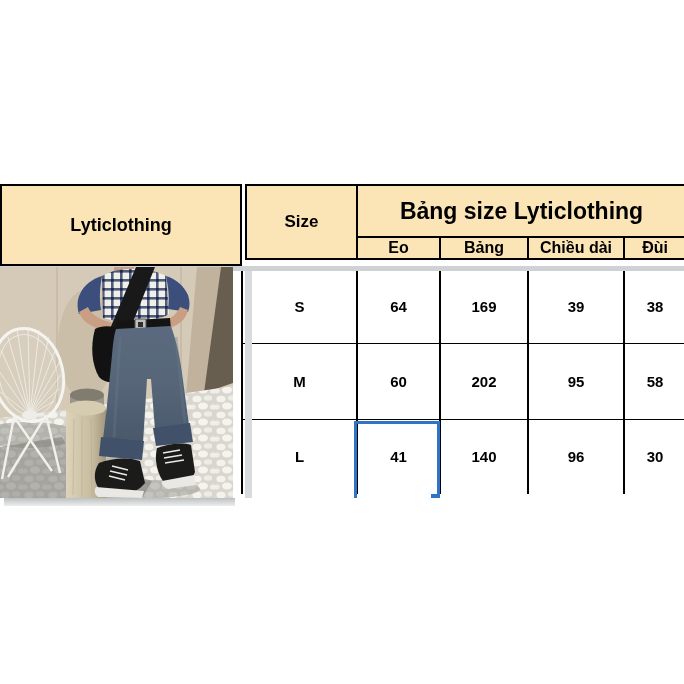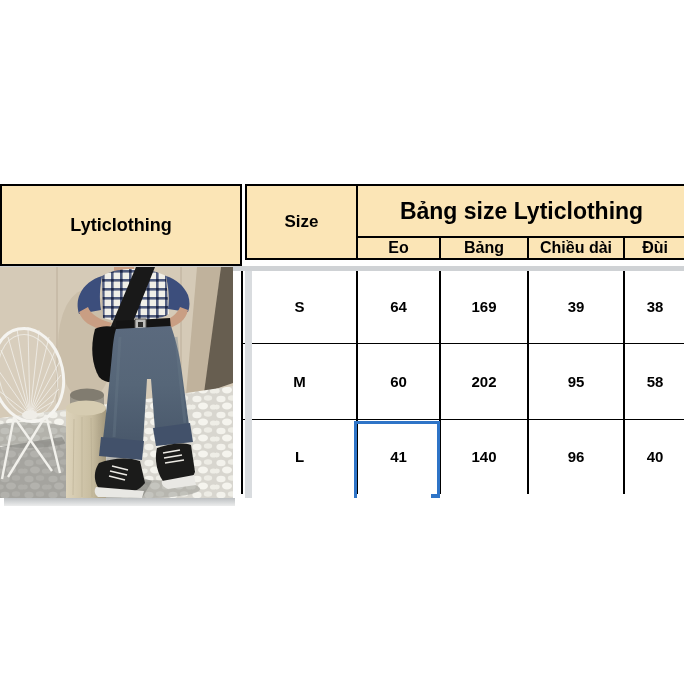--- a/index.html
+++ b/index.html
@@ -230,21 +230,21 @@
       <td>60</td>
       <td>202</td>
       <td>95</td>
       <td class="no-right">58</td>
     </tr>
     <tr class="last" style="height:75px">
       <td class="left-edge">L</td>
       <td>41</td>
       <td>140</td>
       <td>96</td>
-      <td class="no-right">40</td>
+      <td class="no-right">30</td>
     </tr>
   </tbody>
     </table>
 
   <div class="left-strip"></div>
 
   <div class="sel"></div>
   <div class="sel-handle"></div>
 
 </div>

